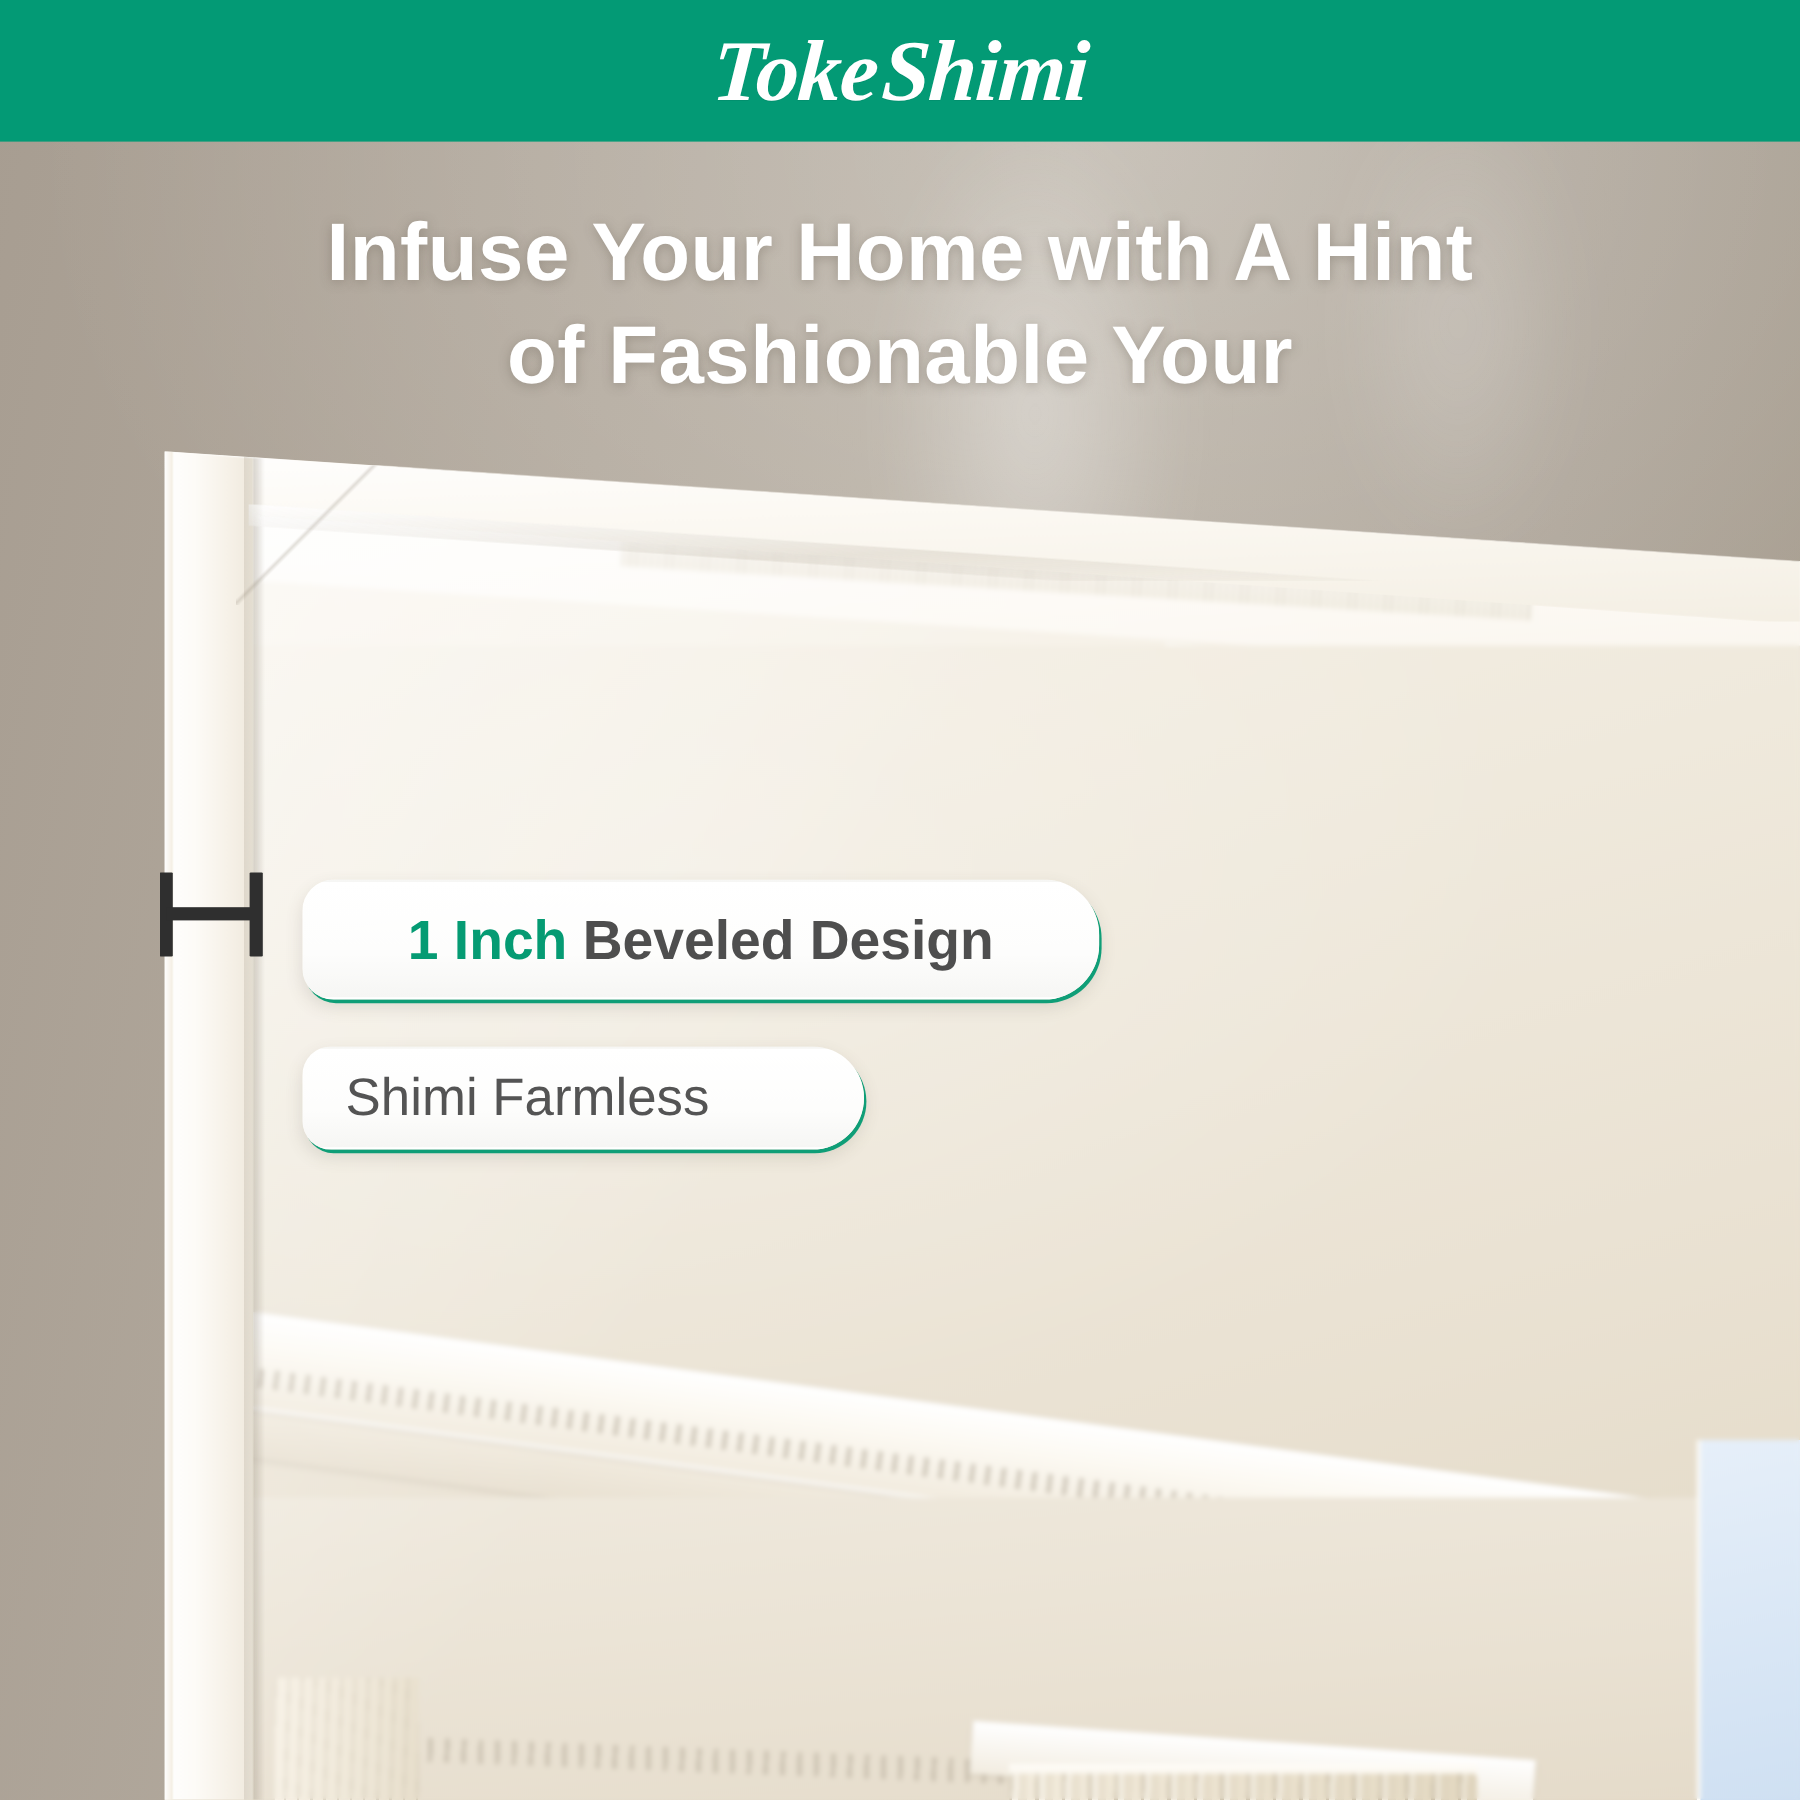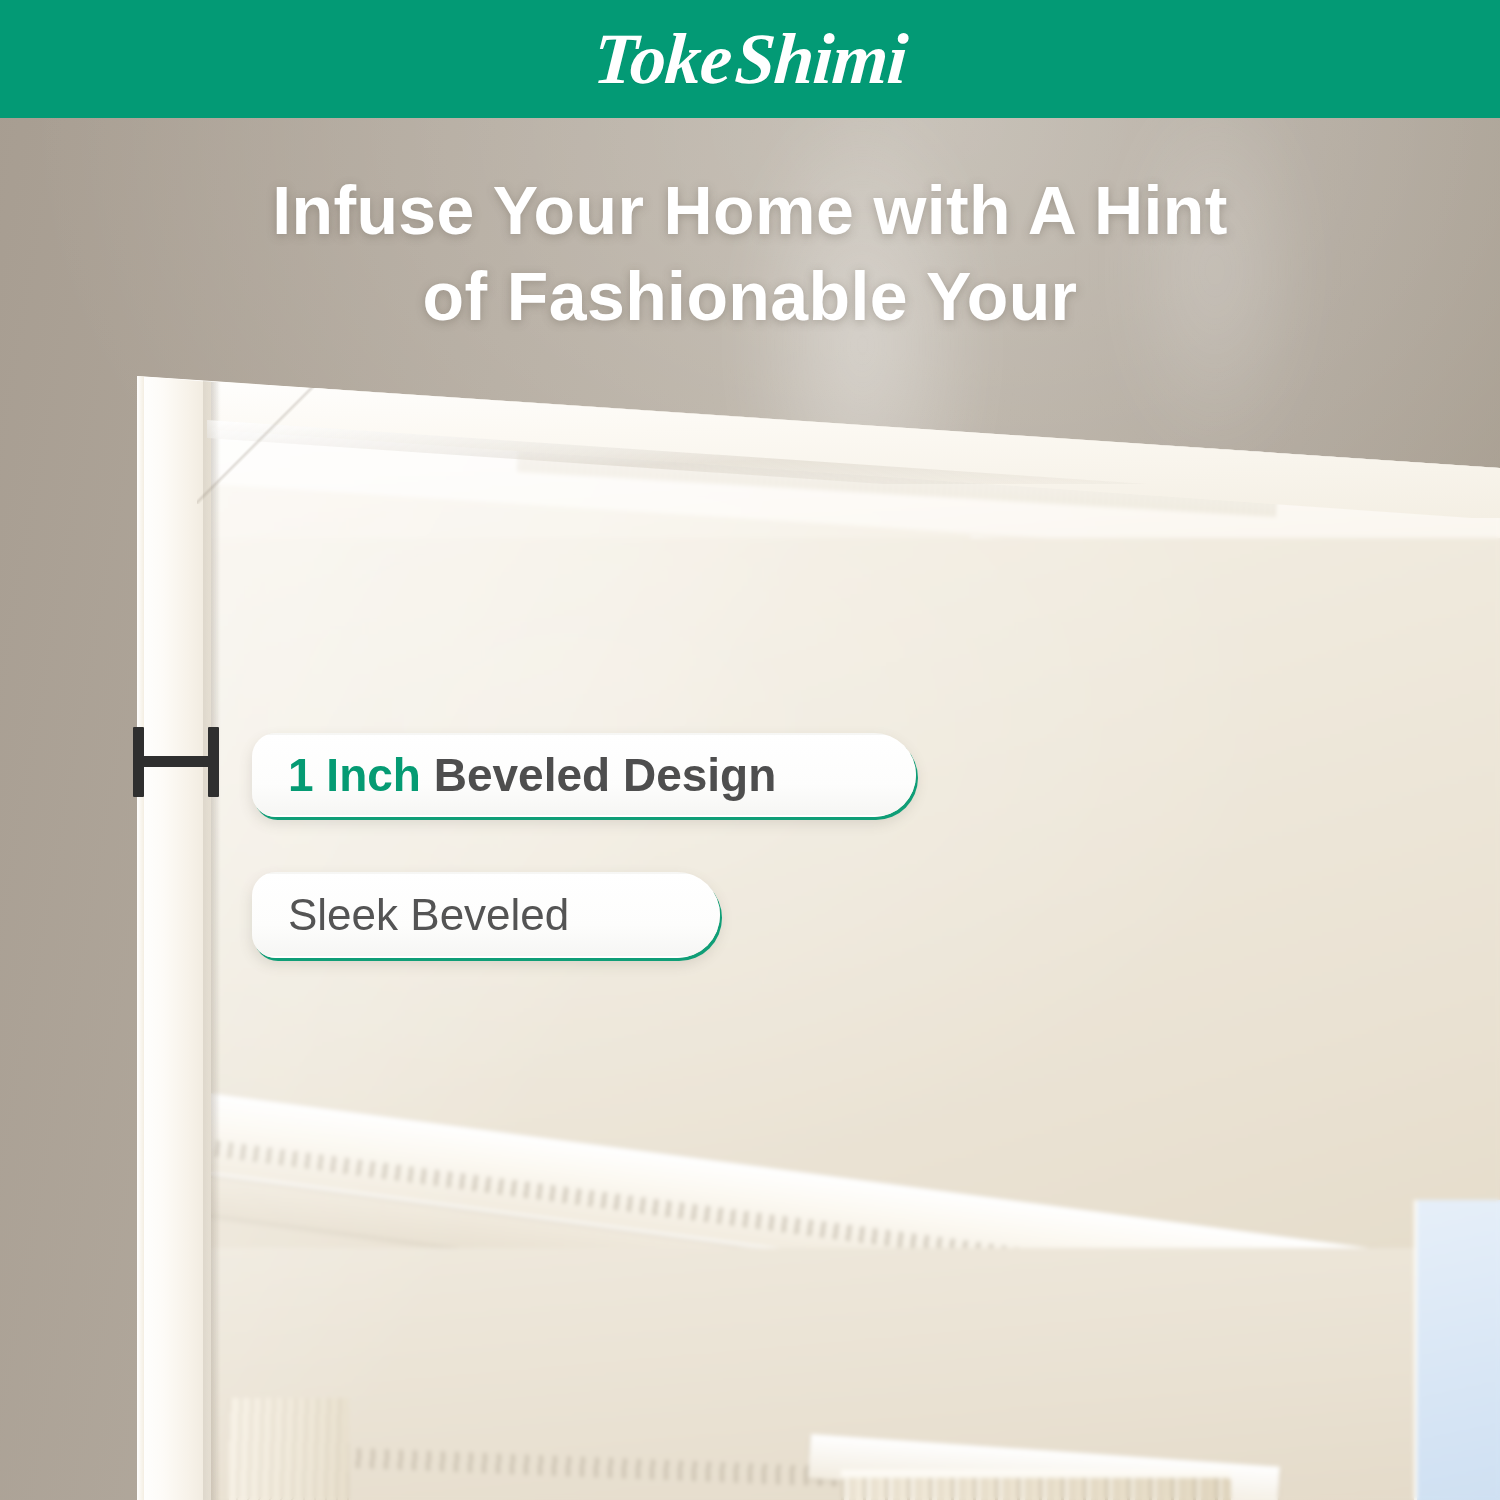--- a/index.html
+++ b/index.html
@@ -249,24 +249,25 @@
     box-shadow:
       2px 3px 0 0 #0f9e77,
       0 6px 14px rgba(90,80,66,.16);
     font-weight:700;
     color:#4e4e4e;
     white-space:nowrap;
   }
   .pill .txt{line-height:1;}
   .pill .accent{color:#059b73;}
   .pill.p1{
-    left:252px;top:733px;width:664px;height:84px;
+    left:252px;top:733px;width:664px;height:100px;
     border-radius:26px 46px 46px 26px;
     padding:0 34px;
     font-size:46px;
+    justify-content:center;
   }
   .pill.p2{
     left:252px;top:872px;width:468px;height:86px;
     border-radius:24px 43px 43px 24px;
     padding:0 34px;
     font-size:44px;
     font-weight:400;
   }
   .pill.p2 .txt{font-weight:400;color:#545454;}
 </style>
@@ -335,16 +336,16 @@
     <div class="cap l"></div>
     <div class="bar"></div>
     <div class="cap r"></div>
   </div>
 
   <div class="pill p1">
     <span class="txt"><span class="accent">1 Inch</span><span> Beveled Design</span></span>
   </div>
 
   <div class="pill p2">
-    <span class="txt">Sleek Beveled</span>
+    <span class="txt">Shimi Farmless</span>
   </div>
 
 </div>
 
 </body></html>

